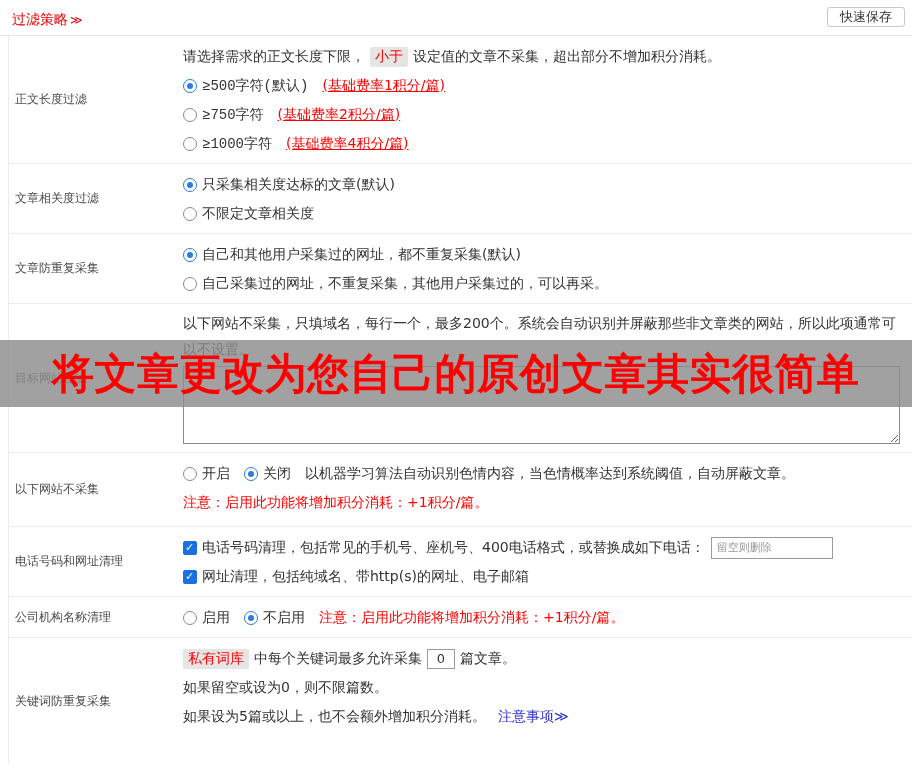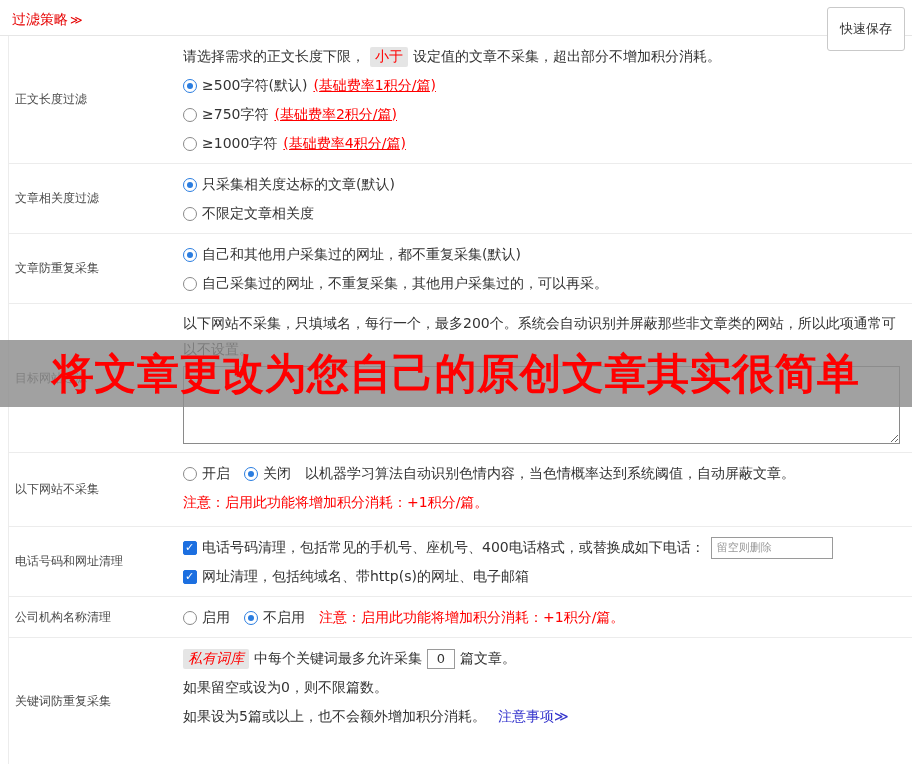--- a/index.html
+++ b/index.html
@@ -8,21 +8,21 @@
     font-family: "DejaVu Sans", "Liberation Sans", sans-serif;
     font-size: 14px; color: #333; background: #fff; overflow: hidden;
   }
   .page { position: relative; width: 912px; height: 768px; overflow: hidden; }
 
   
   .topbar { position: relative; height: 36px; border-bottom: 1px solid #e6e6e6; }
   .topbar-title { position: absolute; left: 12px; top: 11px; color: #e60000; font-size: 14px; }
   .topbar-title .arrow { font-size: 12px; margin-left: 2px; }
   .save-btn {
-    position: absolute; right: 7px; top: 7px; padding: 12px 12px;
+    position: absolute; right: 7px; top: 7px; padding: 0 12px;
     background: #fff; border: 1px solid #c9c9c9; border-radius: 3px;
     font-size: 13px; color: #333; cursor: pointer;
     font-family: inherit;
   }
 
   
   .table { margin-left: 8px; border-left: 1px solid #ececec; }
   .row { display: flex; border-bottom: 1px solid #ececec; }
   .label-cell {
     width: 168px; min-width: 168px; padding-left: 6px;
@@ -54,21 +54,21 @@
   }
 
   .red { color: #f00; }
   .fee { color: #f00; text-decoration: underline; margin-left: 4px; }
   .hl {
     background: #e5e5e5; color: #f00; padding: 1px 5px; margin: 0 5px;
     border-radius: 2px;
   }
   .link { color: #3333cc; cursor: pointer; margin-left: 12px; }
 
-  .opt-text { margin-right: 2px; }
+  .opt-text { margin-right: 10px; font-family: Liberation Mono, monospace; }
   .gap { display: inline-block; width: 14px; flex: none; }
 
   
   .desc { line-height: 26px; white-space: normal; }
   .site-textarea {
     display: block; width: calc(100% - 4px); height: 78px; margin-top: 4px;
     border: 1px solid #8a8a8a; resize: both; font-family: inherit; font-size: 13px;
     padding: 3px 5px; background: #fff;
   }
 
@@ -213,21 +213,21 @@
           <span class="gap"></span>
           <span class="red">注意：启用此功能将增加积分消耗：+1积分/篇。</span>
         </div>
       </div>
     </div>
 
     <div class="row" style="height:126px; border-bottom:none;">
       <div class="label-cell">关键词防重复采集</div>
       <div class="content-cell">
         <div class="line">
-          <span class="hl" style="margin-left:0;font-style:italic;">私有词库</span>
+          <span class="hl" style="margin-left:0;">私有词库</span>
           <span>中每个关键词最多允许采集</span>
           <input class="count-input" type="text" value="0" style="">
           <span>篇文章。</span>
         </div>
         <div class="line">如果留空或设为0，则不限篇数。</div>
         <div class="line">
           <span>如果设为5篇或以上，也不会额外增加积分消耗。</span>
           <span class="link">注意事项≫</span>
         </div>
       </div>

